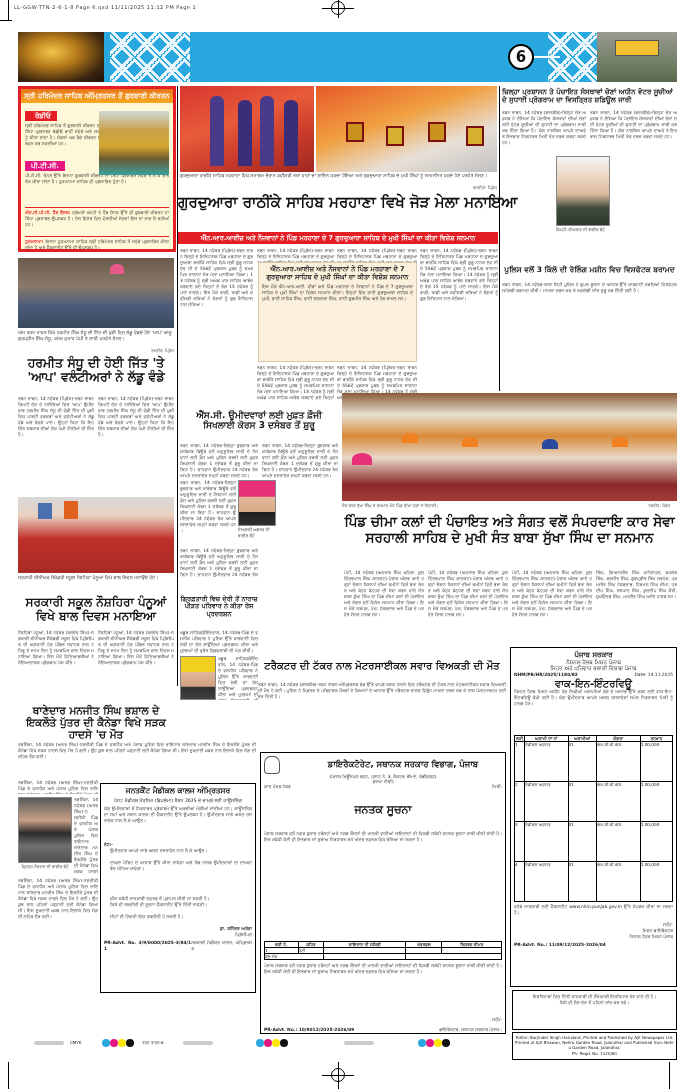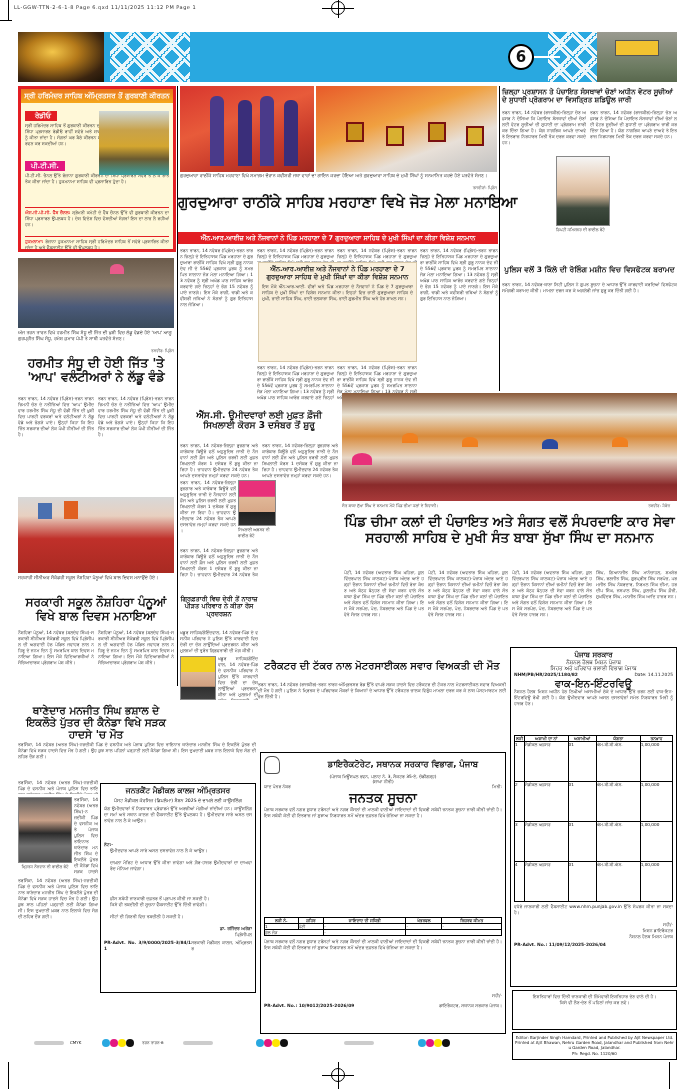--- a/index.html
+++ b/index.html
@@ -205,21 +205,21 @@
   <div style="display:flex;align-items:center;gap:24px;">
     <div style="width:16px;height:18px;border:1px solid #555;border-radius:40% 40% 4px 4px;"></div>
     <div class="head" style="font-size:8.5px;flex:1;">ਡਾਇਰੈਕਟੋਰੇਟ, ਸਥਾਨਕ ਸਰਕਾਰ ਵਿਭਾਗ, ਪੰਜਾਬ</div>
   </div>
   <div class="head" style="font-size:4.4px;font-weight:normal;">(ਪੰਜਾਬ ਮਿਊਂਸਪਲ ਭਵਨ, ਪਲਾਟ ਨੰ. 3, ਸੈਕਟਰ 35-ਏ, ਚੰਡੀਗੜ੍ਹ)</div>
   <div class="head" style="font-size:4.4px;font-weight:normal;">(ਸ਼ਾਖਾ ਨੀਤੀ)</div>
   <div style="display:flex;justify-content:space-between;">
     <span class="txt">ਯਾਦ ਪੱਤਰ ਨੰਬਰ</span>
     <span class="txt">ਮਿਤੀ:</span>
   </div>
-  <div class="head" style="font-size:13px;margin:1px 0;">ਜਨਤਕ ਸੂਚਨਾ</div>
+  <div class="head" style="font-size:11px;margin:14px 0;">ਜਨਤਕ ਸੂਚਨਾ</div>
   <div class="txt" style="height:108px;">ਪੰਜਾਬ ਸਰਕਾਰ ਵਲੋਂ ਨਗਰ ਸੁਧਾਰ ਟਰੱਸਟਾਂ ਅਤੇ ਨਗਰ ਕੌਂਸਲਾਂ ਦੀ ਮਾਲਕੀ ਵਾਲੀਆਂ ਜਾਇਦਾਦਾਂ ਦੀ ਵਿਕਰੀ ਸਬੰਧੀ ਜਨਤਕ ਸੂਚਨਾ ਜਾਰੀ ਕੀਤੀ ਜਾਂਦੀ ਹੈ। ਇਸ ਸਬੰਧੀ ਕੋਈ ਵੀ ਇਤਰਾਜ਼ ਜਾਂ ਸੁਝਾਅ ਨਿਰਧਾਰਤ ਸਮੇਂ ਅੰਦਰ ਦਫ਼ਤਰ ਵਿਖੇ ਭੇਜਿਆ ਜਾ ਸਕਦਾ ਹੈ।</div>
   <table style="width:100%;border-collapse:collapse;font-size:4.2px;margin-top:2px;">
     <tbody>
         <tr>
       <th style="border:1px solid #000;">ਲੜੀ ਨੰ.</th>
       <th style="border:1px solid #000;">ਸ਼ਹਿਰ</th>
       <th style="border:1px solid #000;">ਜਾਇਦਾਦ ਦੀ ਸਥਿਤੀ</th>
       <th style="border:1px solid #000;">ਖੇਤਰਫਲ</th>
       <th style="border:1px solid #000;">ਰਿਜ਼ਰਵ ਕੀਮਤ</th>
     </tr>

